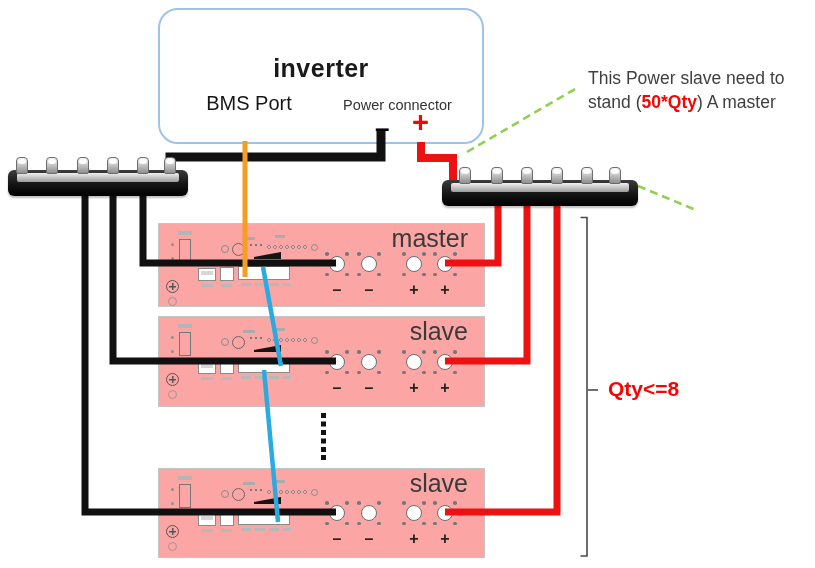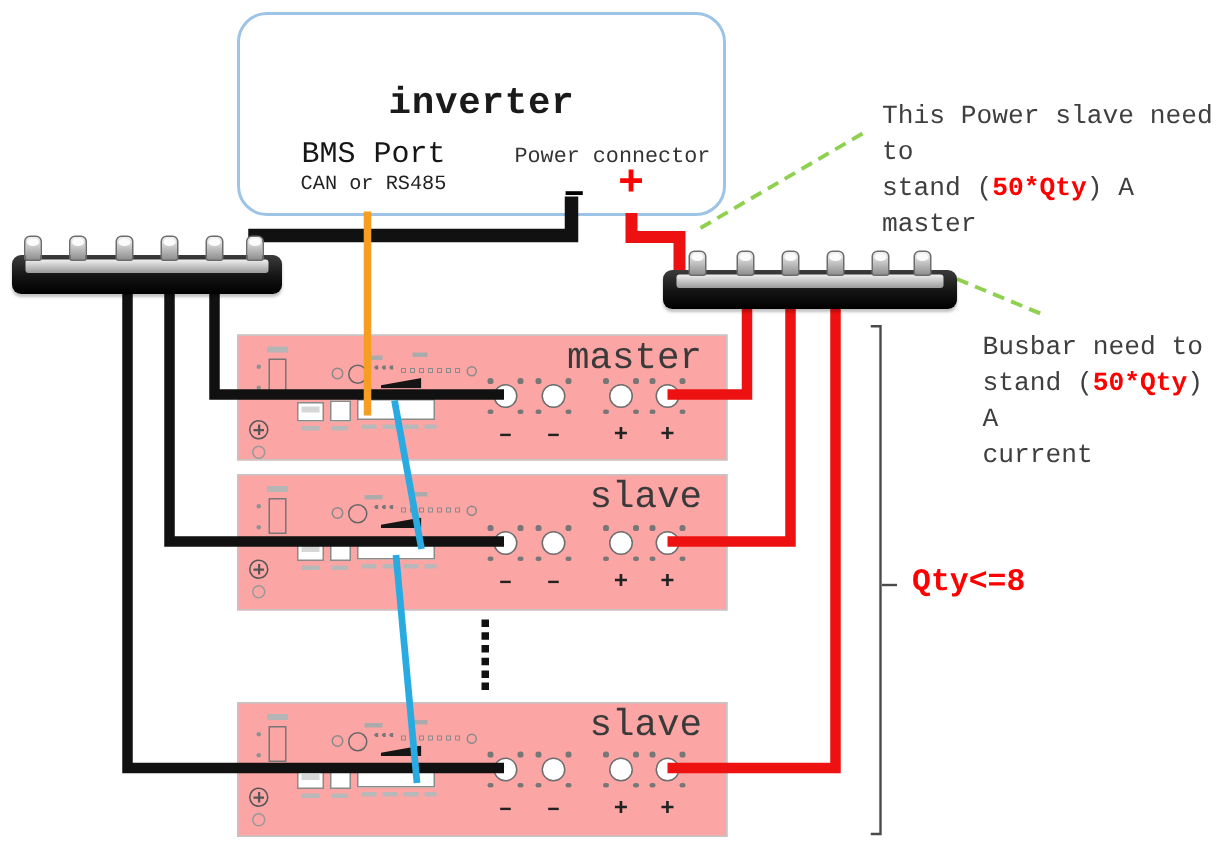--- a/index.html
+++ b/index.html
@@ -3,21 +3,21 @@
 <meta charset="utf-8">
 <style>
   :root{
     --wire-black:#111111; --wire-red:#ee1111; --wire-orange:#f59e23;
     --wire-blue:#29abe2; --arrow-green:#8fd14f; --accent-red:#ff0000;
     --text-dark:#3f3f3f; --inverter-border:#9dc3e6; --panel-border:#c4c4c4;
     --busbar-body:#141414; --metal-light:#f0f0f0; --metal-dark:#9a9a9a;
   }
   html,body{margin:0;padding:0;background:#fff;}
   #stage{position:relative;width:815px;height:568px;background:#ffffff;
-         font-family:Liberation Mono, monospace;overflow:hidden;}
+         font-family:Liberation Sans, sans-serif;overflow:hidden;}
 
   
   .inverter{position:absolute;left:158px;top:8px;width:322px;height:132px;
     border:2px solid var(--inverter-border);border-radius:20px;z-index:2;background:#fff;}
   .inv-title{position:absolute;left:0;top:44px;width:100%;text-align:center;
     font-size:25px;font-weight:bold;color:#1a1a1a;letter-spacing:.5px;}
   .bms{position:absolute;left:24px;top:82px;width:130px;text-align:center;}
   .bms-main{font-size:20px;color:#161616;}
   .bms-sub{font-size:13.5px;color:#222;margin-top:1px;}
   .pwr-label{position:absolute;left:183px;top:87px;font-size:14.5px;color:#333;}
@@ -109,21 +109,20 @@
 </style>
 </head>
 <body>
 
 <div id="stage">
 
   <div class="inverter">
     <div class="inv-title">inverter</div>
     <div class="bms">
       <div class="bms-main">BMS Port</div>
-      <div class="bms-sub">CAN or RS485</div>
     </div>
     <div class="pwr-label">Power connector</div>
     <div class="inv-minus">–</div>
     <div class="inv-plus">+</div>
   </div>
 
   <div class="module m1">
     <div class="mlabel">master</div>
     <div class="breaker-cap"></div>
       <div class="breaker"></div>
@@ -330,20 +329,15 @@
     <div class="bolt" style="left:79px;"></div>
     <div class="bolt" style="left:109px;"></div>
     <div class="bolt" style="left:139px;"></div>
     <div class="bolt" style="left:167px;"></div>
   </div>
 
   <div class="note note-1">
     <span>This Power slave need to</span><br>
     <span>stand (</span><span class="hl">50*Qty</span><span>) A master</span>
   </div>
-  <div class="note note-2">
-    <span>Busbar need to</span><br>
-    <span>stand (</span><span class="hl">50*Qty</span><span>) A</span><br>
-    <span>current</span>
-  </div>
   <div class="qty">Qty&lt;=8</div>
 
 </div>
 
 </body></html>

